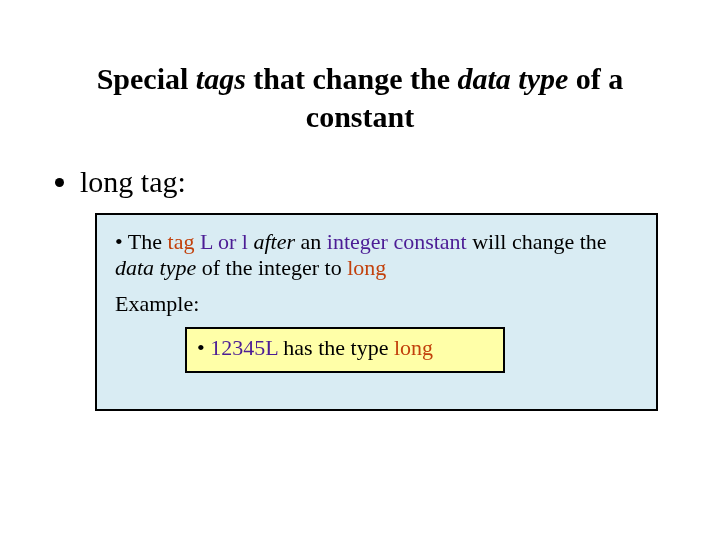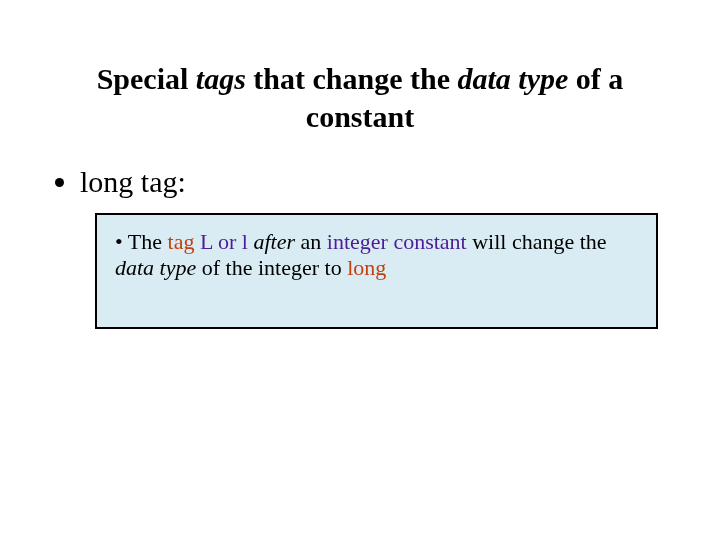--- a/index.html
+++ b/index.html
@@ -67,15 +67,19 @@
   <ul class="outer">
     <li>
       <span>long tag:</span>
     </li>
   </ul>
 
   <div class="box-outer">
     <p class="bullet-line">
       <span>• The </span><span class="red">tag</span><span> </span><span class="blue">L or l</span><span> </span><span class="italic">after</span><span> an </span><span class="blue">integer constant</span><span> will change the </span><span class="italic">data type</span><span> of the integer to </span><span class="red">long</span>
     </p>
+    <p>Example:</p>
+    <div class="box-inner">
+      <span>• </span><span class="blue">12345L</span><span> has the type </span><span class="red">long</span>
+    </div>
   </div>
 
 </div>
 
 </body></html>

